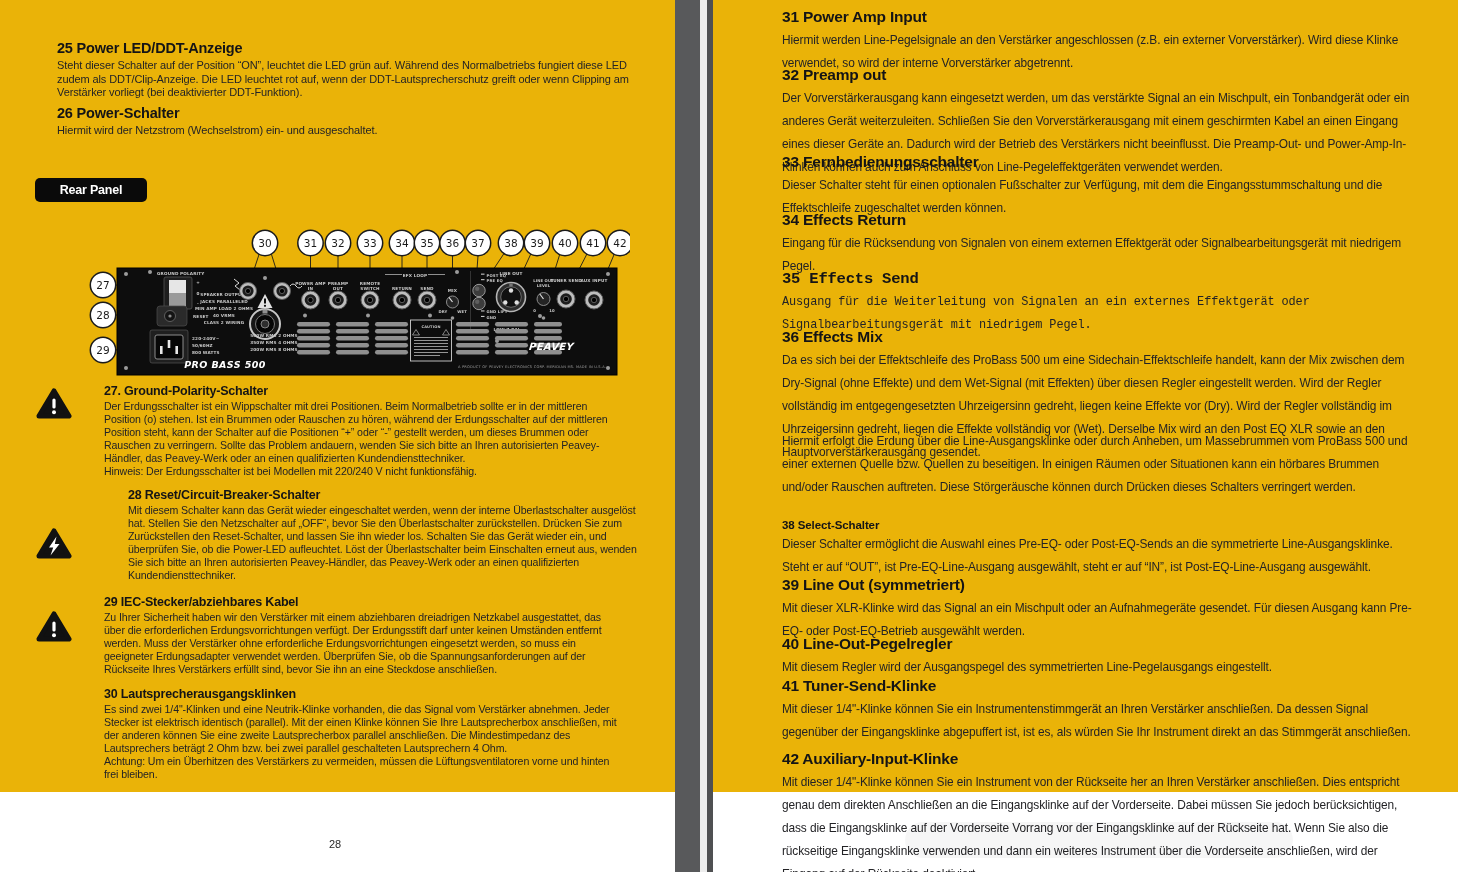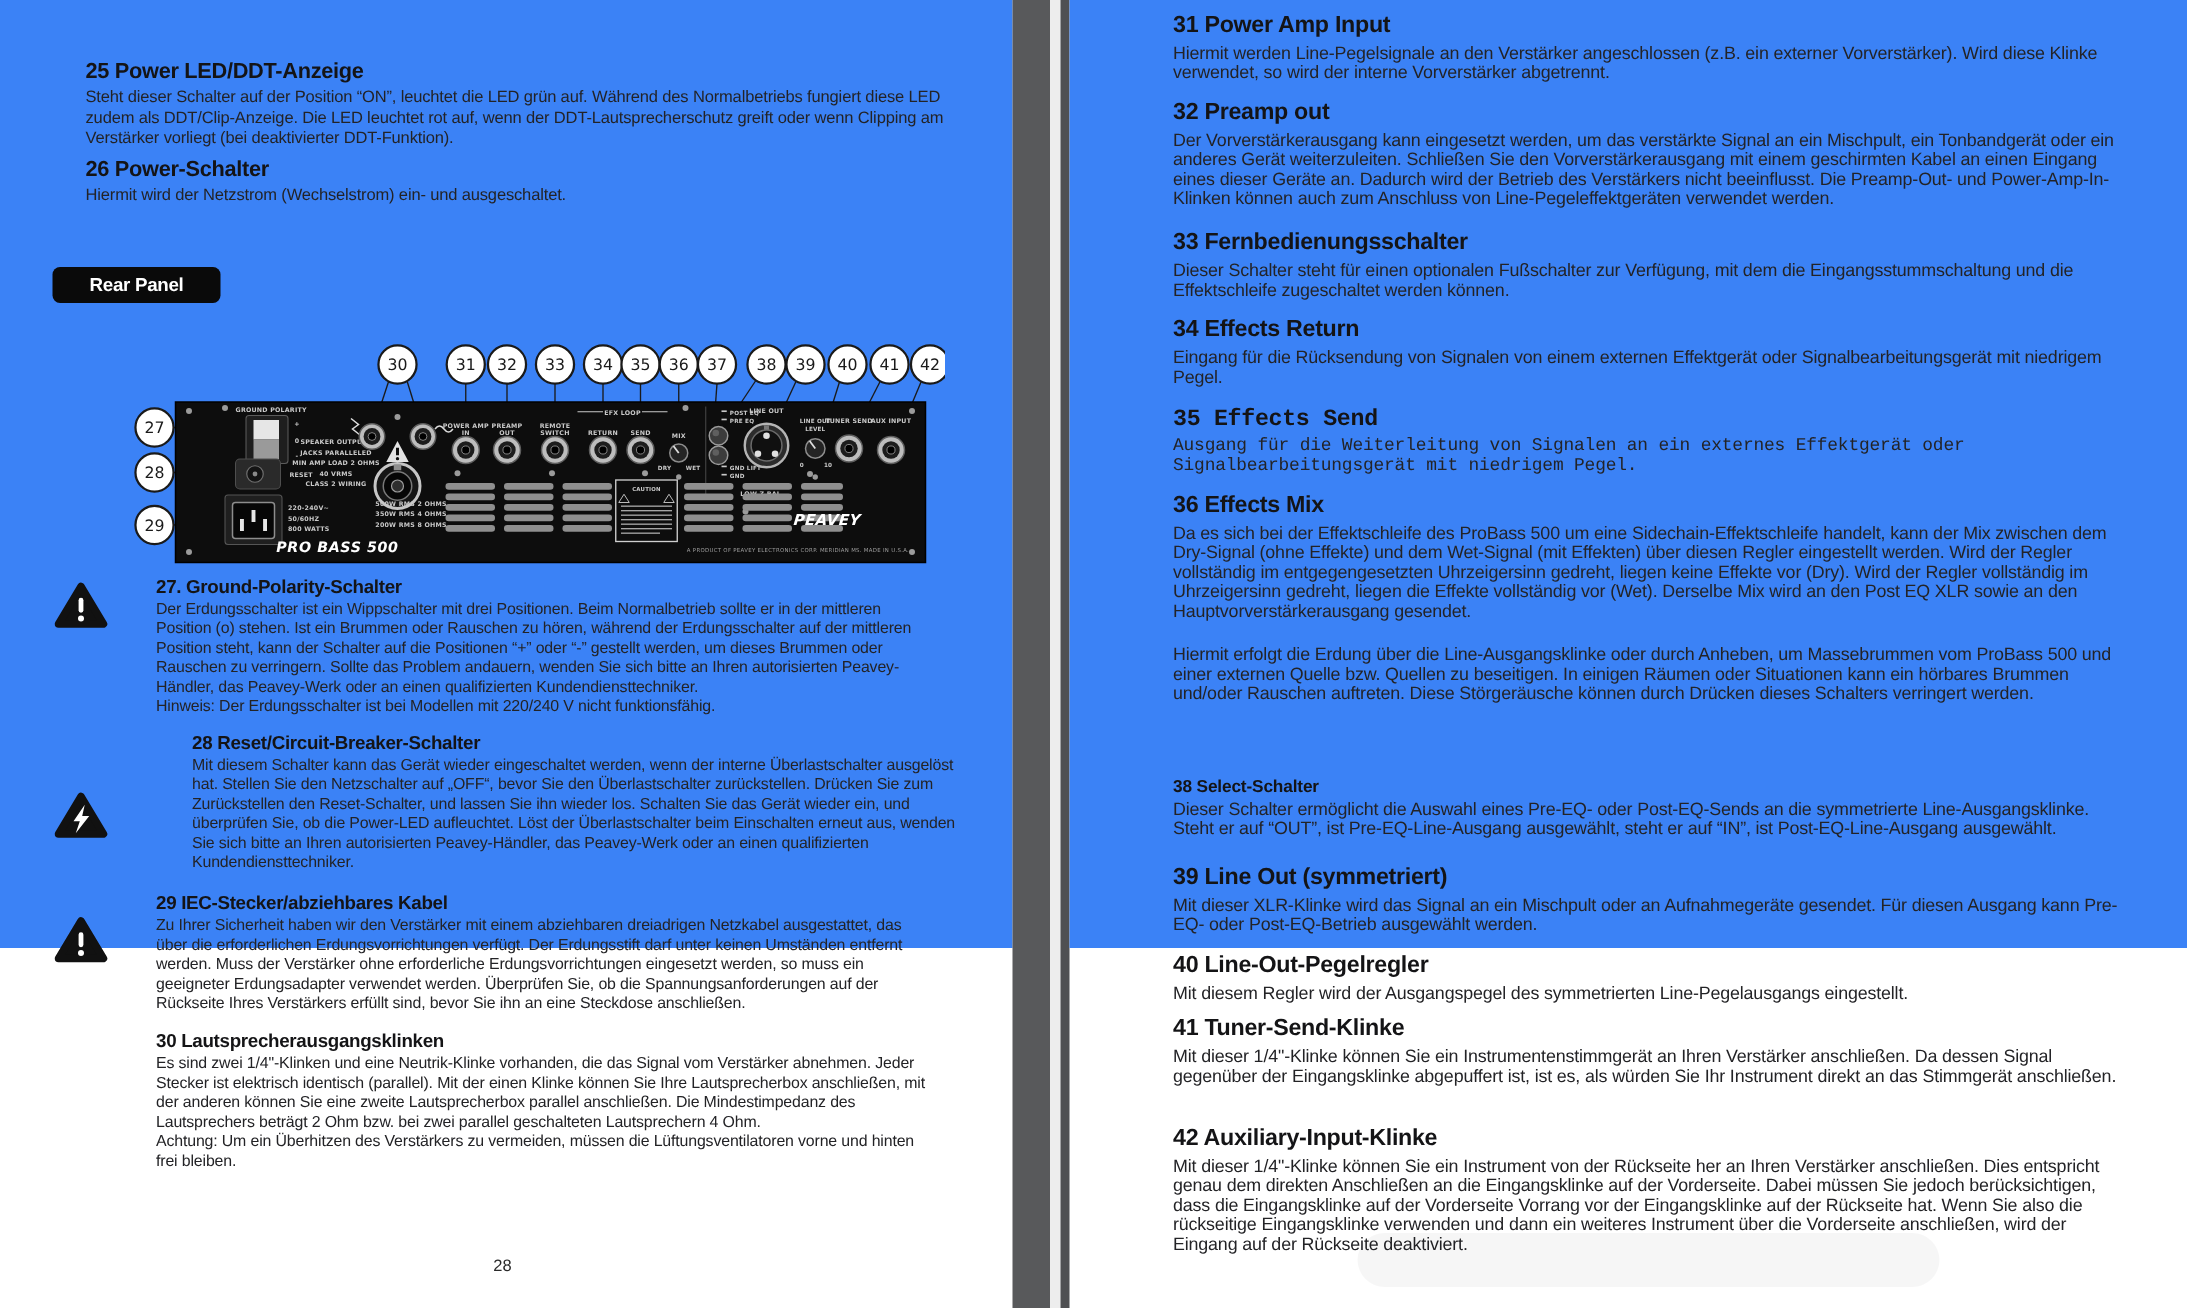--- a/index.html
+++ b/index.html
@@ -5,33 +5,33 @@
   * { margin:0; padding:0; box-sizing:border-box; }
   html,body { width:1458px; height:872px; background:#ffffff; overflow:hidden;
               font-family:"Liberation Sans", sans-serif; color:#1b1b1d; }
   .spread { position:relative; width:1458px; height:872px; background:#ffffff; }
 
   
   .gutter-main  { position:absolute; left:675px; top:0; width:25px; height:872px; background:#58595b; }
   .gutter-light { position:absolute; left:700px; top:0; width:7px;  height:872px; background:#ededed; }
   .gutter-thin  { position:absolute; left:707px; top:0; width:6px;  height:872px; background:#4f5052; }
 
-  .page { position:absolute; top:0; height:632px; background:#3b82f6; }
+  .page { position:absolute; top:0; height:792px; background:#eab308; }
   .page-left  { left:0;     width:675px; }
   .page-right { left:713px; width:745px; }
 
   .abs { position:absolute; }
 
   h2.sec-title { font-size:14.5px; font-weight:bold; letter-spacing:-0.2px; color:#141416; margin-bottom:3px; }
   h3.sec-title-sm { font-size:12.5px; font-weight:bold; letter-spacing:-0.2px; color:#141416; margin-bottom:2px; }
   h4.sec-title-xs { font-size:11.5px; font-weight:bold; letter-spacing:-0.1px; color:#141416; margin-bottom:2px; }
   p.body { font-size:11px; line-height:13.6px; letter-spacing:-0.1px; white-space:pre-line; color:#232326; }
   p.body-sm { font-size:10.6px; line-height:13px; letter-spacing:-0.1px; white-space:pre-line; color:#232326; }
   .page-right h2.sec-title { font-size:15.5px; margin-bottom:3px; }
-  .page-right p.body { font-size:11.9px; line-height:13px; }
+  .page-right p.body { font-size:11.9px; line-height:23px; }
 
   .rear-badge { position:absolute; left:35px; top:178px; width:112px; height:24px;
                 background:#0a0a0a; border-radius:5px; color:#fff; font-weight:bold;
                 font-size:12.5px; display:flex; align-items:center; justify-content:center;
                 letter-spacing:-0.2px; }
 
   .pagenum { position:absolute; left:320px; top:838px; width:30px; text-align:center;
              font-size:11px; color:#2a2a2a; }
 
   .watermark { position:absolute; left:905px; top:822px; width:388px; height:36px;

